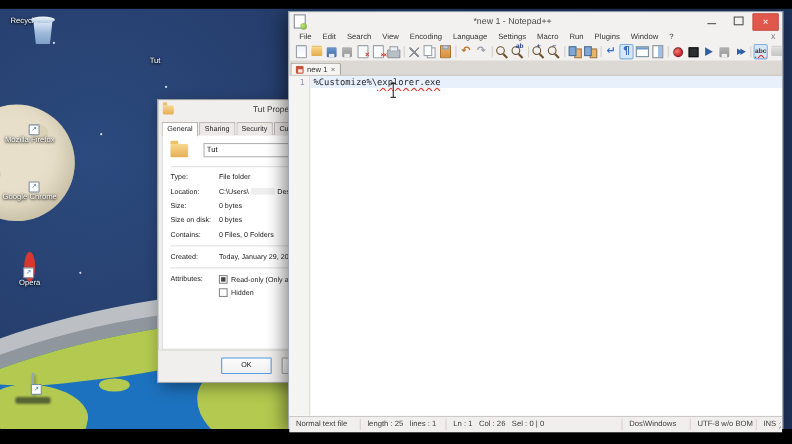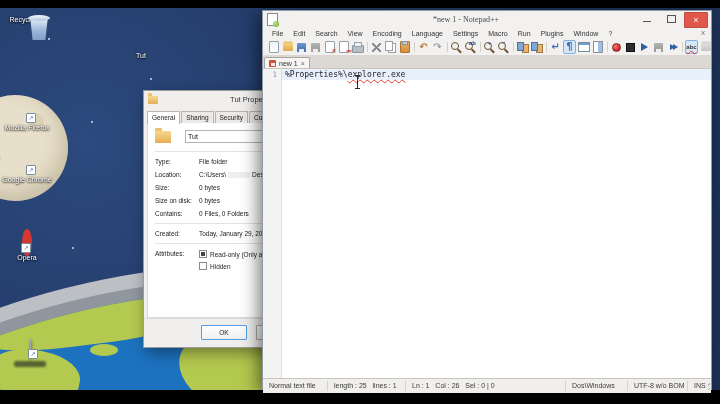--- a/index.html
+++ b/index.html
@@ -90,21 +90,21 @@
   .btn.cancel{left:112px;}
 
   
   .npp{position:absolute;left:262px;top:10px;width:450px;height:380px;background:#f2f1f0;
        border:1px solid #8d99a5;box-shadow:-4px 4px 16px rgba(0,0,0,.5);z-index:10;box-sizing:border-box;}
   .npp-titlebar{height:16px;display:flex;align-items:center;position:relative;padding-left:4px;}
   .npp-appicon{width:9px;height:11px;background:#fff;border:1px solid #889;position:relative;flex:none;}
   .npp-appicon::after{content:'';position:absolute;right:-2px;bottom:-2px;width:6px;height:6px;border-radius:50%;
        background:radial-gradient(circle at 35% 35%, #bfe77a, #6ca32f);}
   .npp-title{position:absolute;left:60px;right:102px;text-align:center;font-size:8px;color:#4a4a4a;
-       white-space:nowrap;overflow:hidden;font-family:Liberation Serif, serif;}
+       white-space:nowrap;overflow:hidden;}
   .winbtns{position:absolute;right:3px;top:1px;display:flex;gap:2px;}
   .wb{width:22px;height:14px;display:flex;align-items:center;justify-content:center;}
   .wb .minbar{width:8px;height:0;border-bottom:1px solid #555;margin-top:4px;}
   .wb .maxbox{width:7px;height:6px;border:1px solid #555;}
   .wb.close{background:#e0574c;border:1px solid #c34a40;color:#fff;font-size:9px;line-height:9px;border-radius:1px;}
   .npp-menubar{height:12px;display:flex;align-items:center;padding-left:4px;position:relative;}
   .menu-item{font-size:7px;color:#333;padding:0 5px;}
   .menu-close{position:absolute;right:6px;font-size:8px;color:#777;line-height:8px;}
   .npp-toolbar{height:16px;display:flex;align-items:center;padding-left:4px;}
   .npp-tabbar{height:13px;background:#dcd8d4;display:flex;align-items:flex-end;padding-left:1px;border-bottom:1px solid #c9c4bf;}
@@ -388,21 +388,21 @@
         <span class="tab-disk"></span>
         <span>new 1</span>
         <span class="tab-x">×</span>
       </div>
     </div>
     <div class="npp-editor">
       <div class="gutter-col"></div>
       <div class="line current">
         <span class="code-bg"></span>
         <span class="ln">1</span>
-        <span class="code"><span>%Properties%\</span><span class="misspell">explorer.exe</span></span>
+        <span class="code"><span>%Customize%\</span><span class="misspell">explorer.exe</span></span>
       </div>
     </div>
     <div class="npp-status">
       <span class="scell s1">Normal text file</span>
       <span class="scell s2">length : 25   lines : 1</span>
       <span class="scell s3">Ln : 1   Col : 26   Sel : 0 | 0</span>
       <span class="scell s4">Dos\Windows</span>
       <span class="scell s5">UTF-8 w/o BOM</span>
       <span class="scell s6">INS</span>
       <span class="grip"></span>

